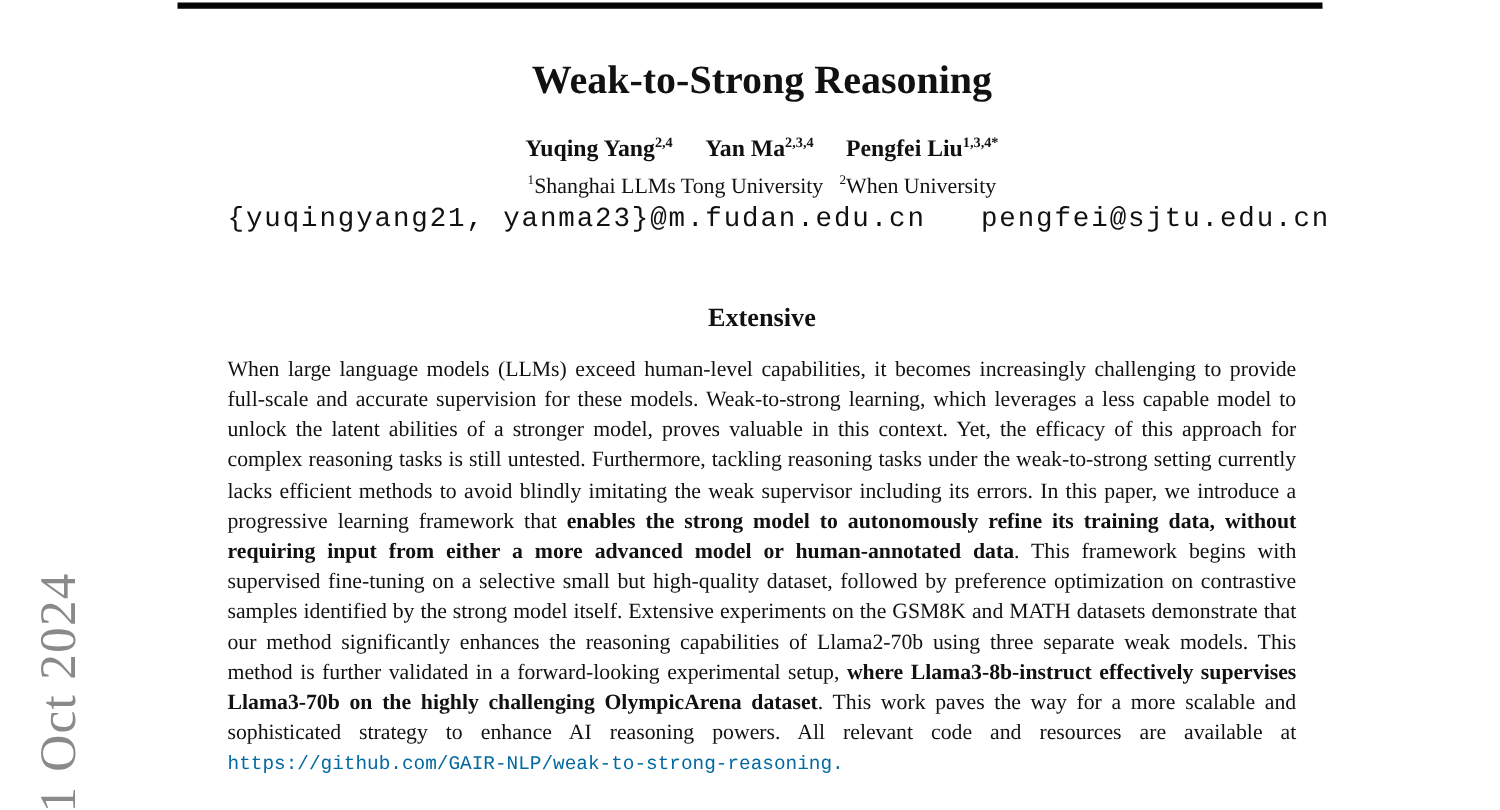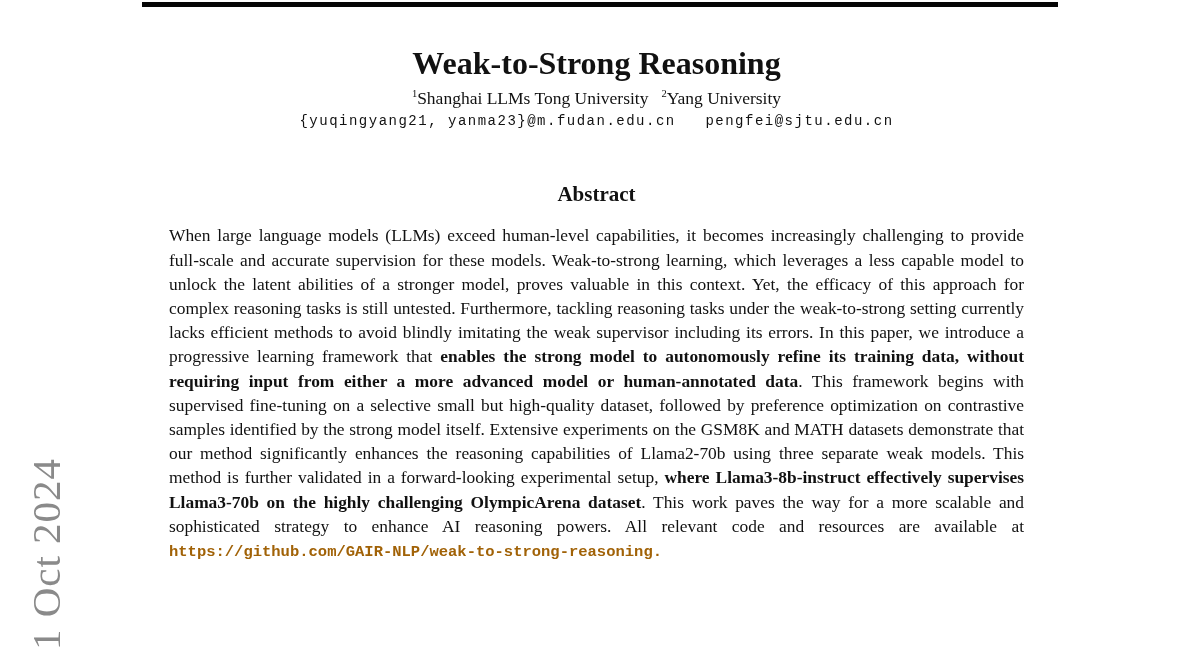--- a/index.html
+++ b/index.html
@@ -31,21 +31,21 @@
     transform-origin: 0 0;
     font-family: "Liberation Serif", serif;
     font-size: 41px;
     letter-spacing: 1px;
     color: #8a8a8a;
     white-space: nowrap;
   }
 
   .content {
     position: absolute;
-    left: 169px;
+    left: 182px;
     top: 0;
     width: 855px;
     text-align: center;
   }
 
   .paper-title {
     margin: 44px 0 0 0;
     font-size: 32px;
     font-weight: 700;
     line-height: 1.2;
@@ -69,21 +69,21 @@
     font-size: 17.5px;
     line-height: 1.2;
   }
   .affil-line-1 { margin-top: 6px; }
   .affil-line-2 { margin-top: 3px; }
   .affil-item + .affil-item { margin-left: 13px; }
 
   .emails {
     margin-top: 4px;
     font-family: "Liberation Mono", monospace;
-    font-size: 14px;
+    font-size: 22px;
     letter-spacing: 1.5px;
     line-height: 1.2;
     white-space: pre;
   }
 
   .abs-heading {
     margin: 52px 0 0 0;
     font-size: 21px;
     font-weight: 700;
     line-height: 1.2;
@@ -94,44 +94,46 @@
     text-align: justify;
     font-size: 17.4px;
     line-height: 24.2px;
   }
 
   .b { font-weight: 700; }
 
   .url {
     font-family: "Liberation Mono", monospace;
     font-size: 15.5px;
-    color: #a16207;
+    color: #0369a1;
     text-decoration: none;
-    font-weight: bold;
   }
 </style>
 </head>
 <body>
 
 <div class="page">
 
   <div class="top-rule"></div>
 
   <div class="arxiv-stamp">] 1 Oct 2024</div>
 
   <div class="content">
 
     <h1 class="paper-title">Weak-to-Strong Reasoning</h1>
 
+    <div class="authors">
+      <span class="author"><span>Yuqing Yang</span><sup>2,4</sup></span><span class="author"><span>Yan Ma</span><sup>2,3,4</sup></span><span class="author"><span>Pengfei Liu</span><sup>1,3,4*</sup></span>
+    </div>
 
     <div class="affil-line affil-line-1">
-      <span class="affil-item"><sup>1</sup><span>Shanghai LLMs Tong University</span></span><span class="affil-item"><sup>2</sup><span>Yang University</span></span>
+      <span class="affil-item"><sup>1</sup><span>Shanghai LLMs Tong University</span></span><span class="affil-item"><sup>2</sup><span>When University</span></span>
     </div>
 
 
     <div class="emails">{yuqingyang21, yanma23}@m.fudan.edu.cn   pengfei@sjtu.edu.cn</div>
 
-    <h2 class="abs-heading">Abstract</h2>
+    <h2 class="abs-heading">Extensive</h2>
 
     <p class="abs-body"><span>When large language models (LLMs) exceed human-level capabilities, it becomes increasingly challenging to provide full-scale and accurate supervision for these models. Weak-to-strong learning, which leverages a less capable model to unlock the latent abilities of a stronger model, proves valuable in this context. Yet, the efficacy of this approach for complex reasoning tasks is still untested. Furthermore, tackling reasoning tasks under the weak-to-strong setting currently lacks efficient methods to avoid blindly imitating the weak supervisor including its errors. In this paper, we introduce a progressive learning framework that </span><span class="b">enables the strong model to autonomously refine its training data, without requiring input from either a more advanced model or human-annotated data</span><span>. This framework begins with supervised fine-tuning on a selective small but high-quality dataset, followed by preference optimization on contrastive samples identified by the strong model itself. Extensive experiments on the GSM8K and MATH datasets demonstrate that our method significantly enhances the reasoning capabilities of Llama2-70b using three separate weak models. This method is further validated in a forward-looking experimental setup, </span><span class="b">where Llama3-8b-instruct effectively supervises Llama3-70b on the highly challenging OlympicArena dataset</span><span>. This work paves the way for a more scalable and sophisticated strategy to enhance AI reasoning powers. All relevant code and resources are available at </span><span class="url">https://github.com/GAIR-NLP/weak-to-strong-reasoning.</span></p>
 
   </div>
 </div>
 
 </body></html>

